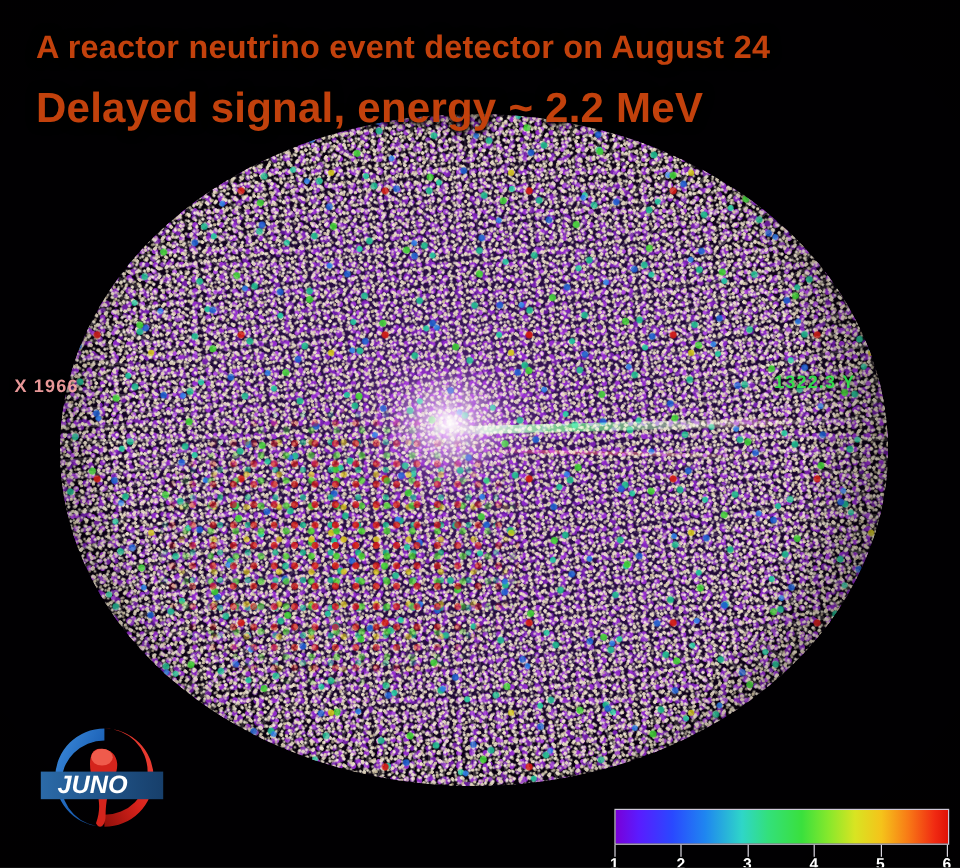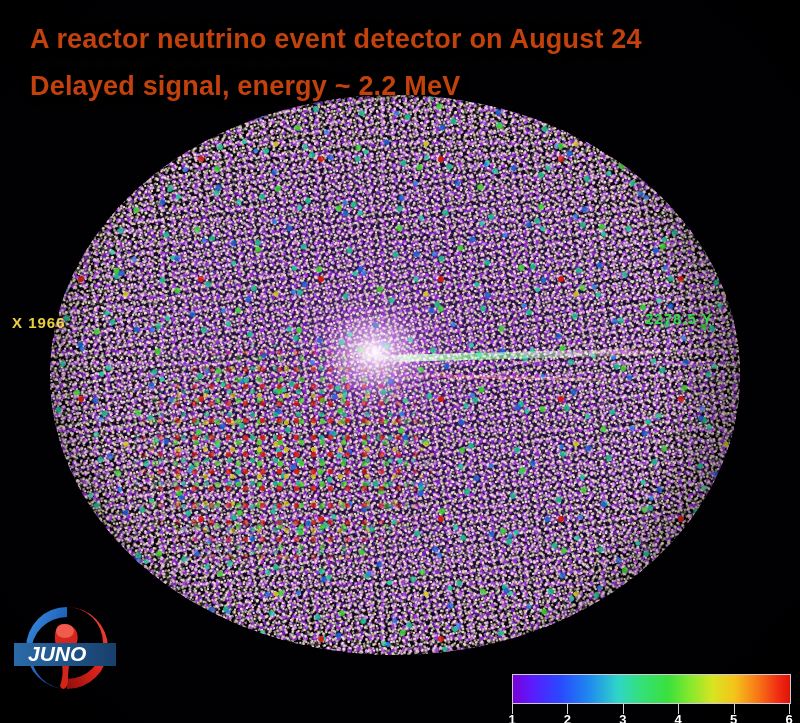--- a/index.html
+++ b/index.html
@@ -148,32 +148,32 @@
     background:linear-gradient(90deg, rgba(255,120,100,0) 0%, rgba(230,70,60,.7) 25%, rgba(255,160,120,.45) 70%, rgba(0,0,0,0) 100%);
     filter:blur(.5px);mix-blend-mode:screen;
   }
 
   
   .axis-label{
     position:absolute;font-weight:700;font-size:15px;letter-spacing:1px;
     font-family:"Liberation Sans",sans-serif;white-space:nowrap;
     text-shadow:0 0 6px rgba(0,0,0,.9);
   }
-  #x-axis-label{left:12px;top:314px;color:#fde047;opacity:.92;}
+  #x-axis-label{left:12px;top:314px;color:#fca5a5;opacity:.92;}
   #y-axis-label{left:645px;top:310px;color:#2fe04a;opacity:.95;}
 
   
   .title{
     position:absolute;left:30px;color:#c2410c;font-weight:700;
     font-family:"Liberation Sans",sans-serif;
     letter-spacing:.2px;white-space:nowrap;
     text-shadow:0 1px 3px rgba(0,0,0,.95), 0 0 10px rgba(0,0,0,.85);
   }
   #title-line-1{top:24px;font-size:27px;}
-  #title-line-2{top:71px;font-size:27px;}
+  #title-line-2{top:71px;font-size:35px;}
 
   
   .cbar-wrap{position:absolute;left:512px;top:674px;width:277px;}
   .cbar{
     height:28px;width:100%;
     border:1px solid #cfc8d8;
     background:linear-gradient(90deg,
       #7a00d8 0%,
       #5a1cff 7%,
       #2a48ff 17%,
@@ -191,21 +191,21 @@
   .cticks{position:relative;height:22px;width:100%;}
   .ctick{position:absolute;top:0;width:1px;height:10px;background:#d8d4de;}
   .clabel{
     position:absolute;top:8px;transform:translateX(-50%);
     color:#fff;font-size:13px;font-weight:700;
     font-family:"Liberation Sans",sans-serif;
     text-shadow:0 1px 2px #000;
   }
 
   
-  .logo{position:absolute;left:8px;top:598px;width:118px;height:100px;}
+  .logo{position:absolute;left:28px;top:598px;width:118px;height:100px;}
   .logo svg{display:block;}
 
   .edge-fade{
     position:absolute;inset:0;pointer-events:none;
     background:radial-gradient(ellipse 85% 88% at 50% 48%, rgba(0,0,0,0) 55%, rgba(0,0,0,.55) 88%, rgba(0,0,0,.95) 100%);
   }
 </style>
 </head>
 <body>
 
@@ -228,21 +228,21 @@
       <div class="glow"></div>
       <div class="track"></div>
       <div class="track2"></div>
       <div class="vignette"></div>
     </div>
   </div>
 
   <div class="edge-fade"></div>
 
   <div class="axis-label" id="x-axis-label">X 1966</div>
-  <div class="axis-label" id="y-axis-label">2278.5  Y</div>
+  <div class="axis-label" id="y-axis-label">1322.3  Y</div>
 
   <div class="title" id="title-line-1">A reactor neutrino event detector on August 24</div>
   <div class="title" id="title-line-2">Delayed signal, energy ~ 2.2 MeV</div>
 
   <div class="cbar-wrap">
     <div class="cbar"></div>
     <div class="cticks" id="colorbar-ticks">
         <div class="ctick" style="left: 0%;"></div>
         <div class="clabel" style="left: 0%;">1</div>
         <div class="ctick" style="left: 20%;"></div>

